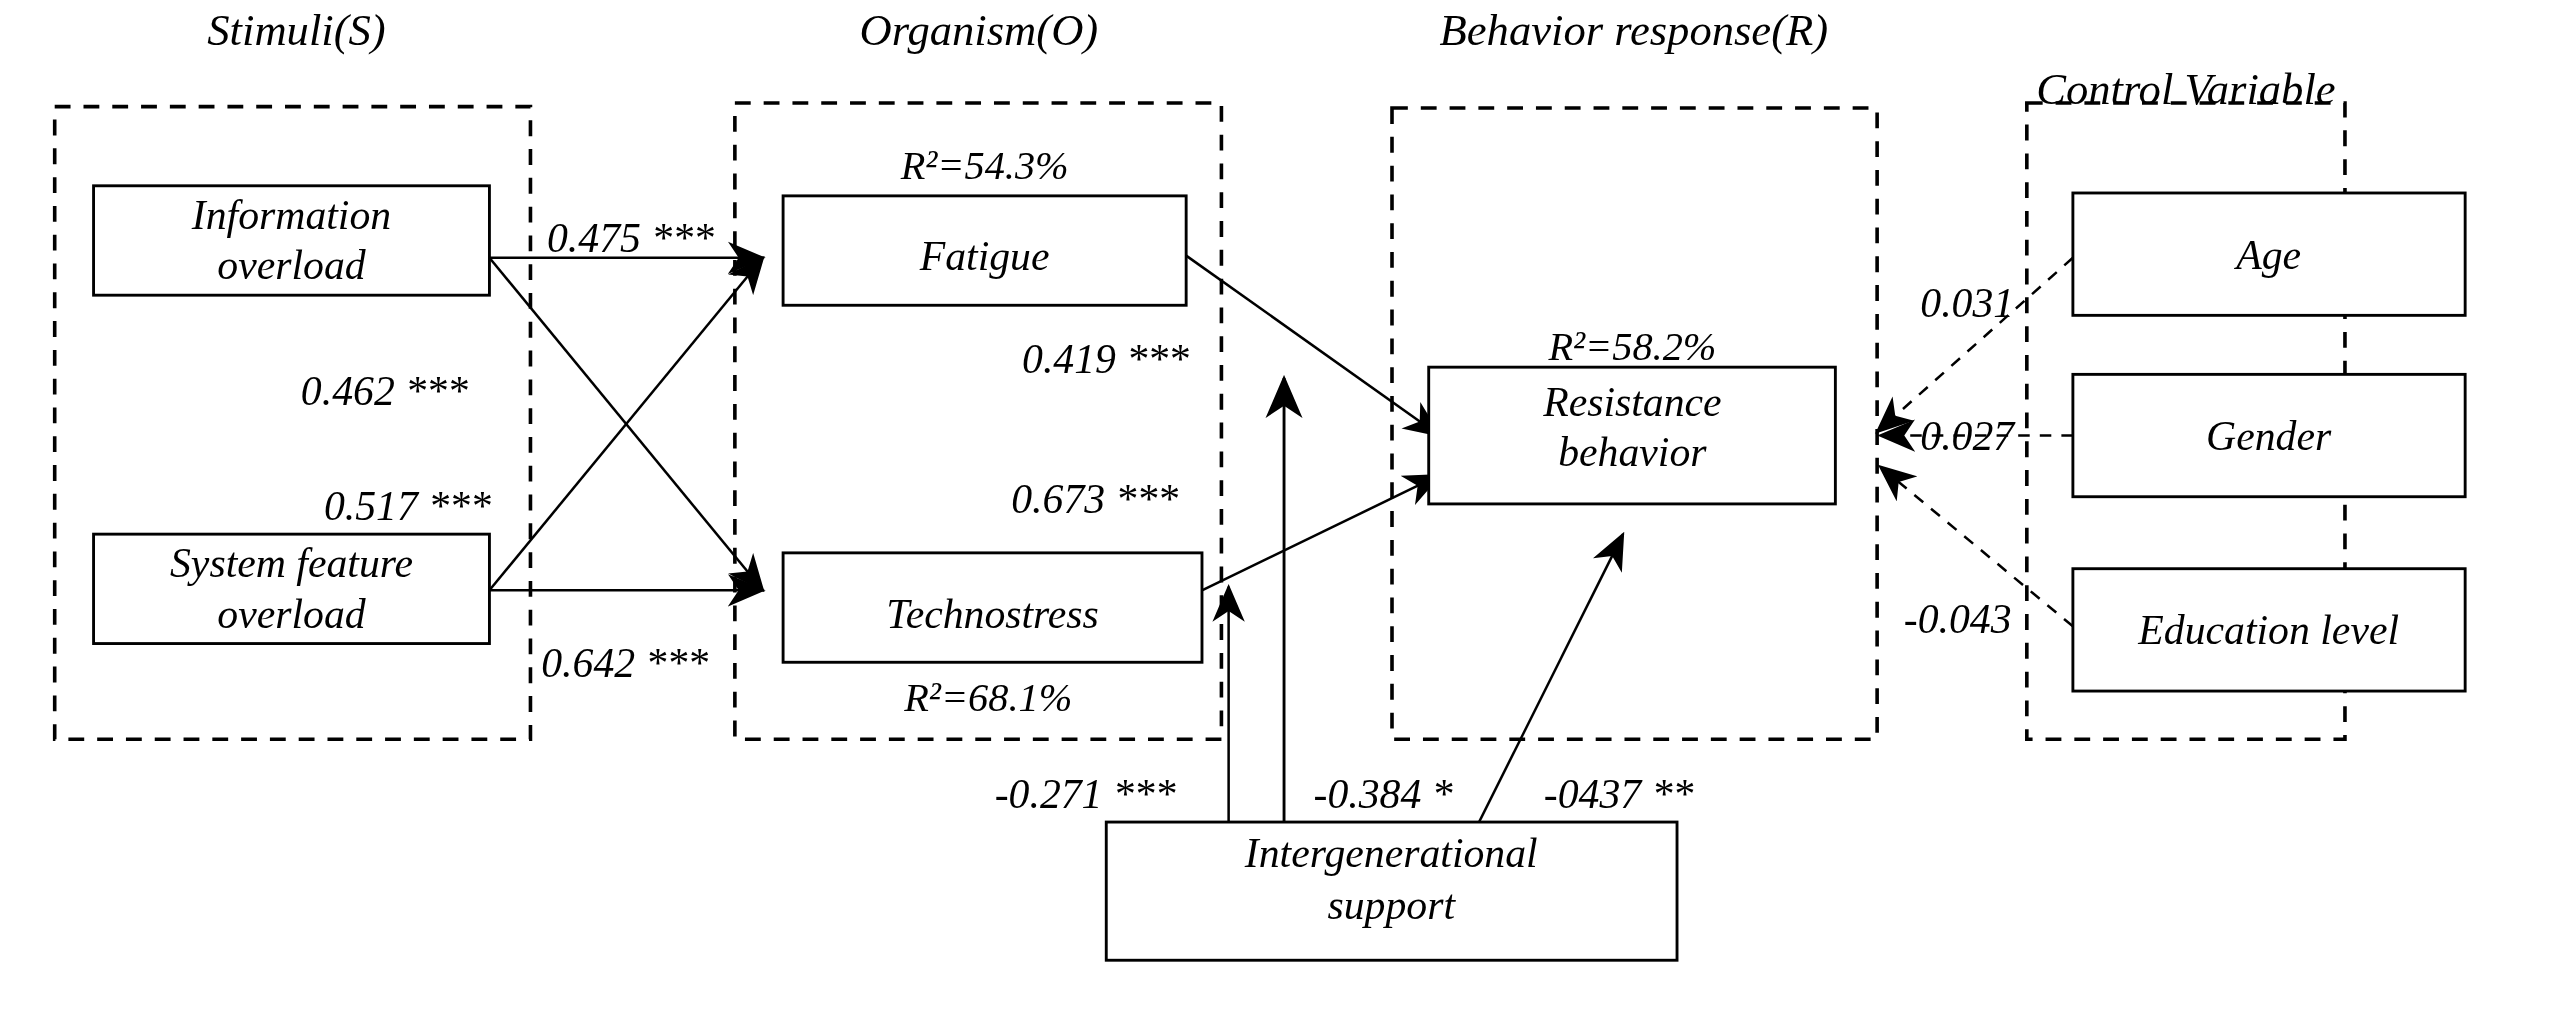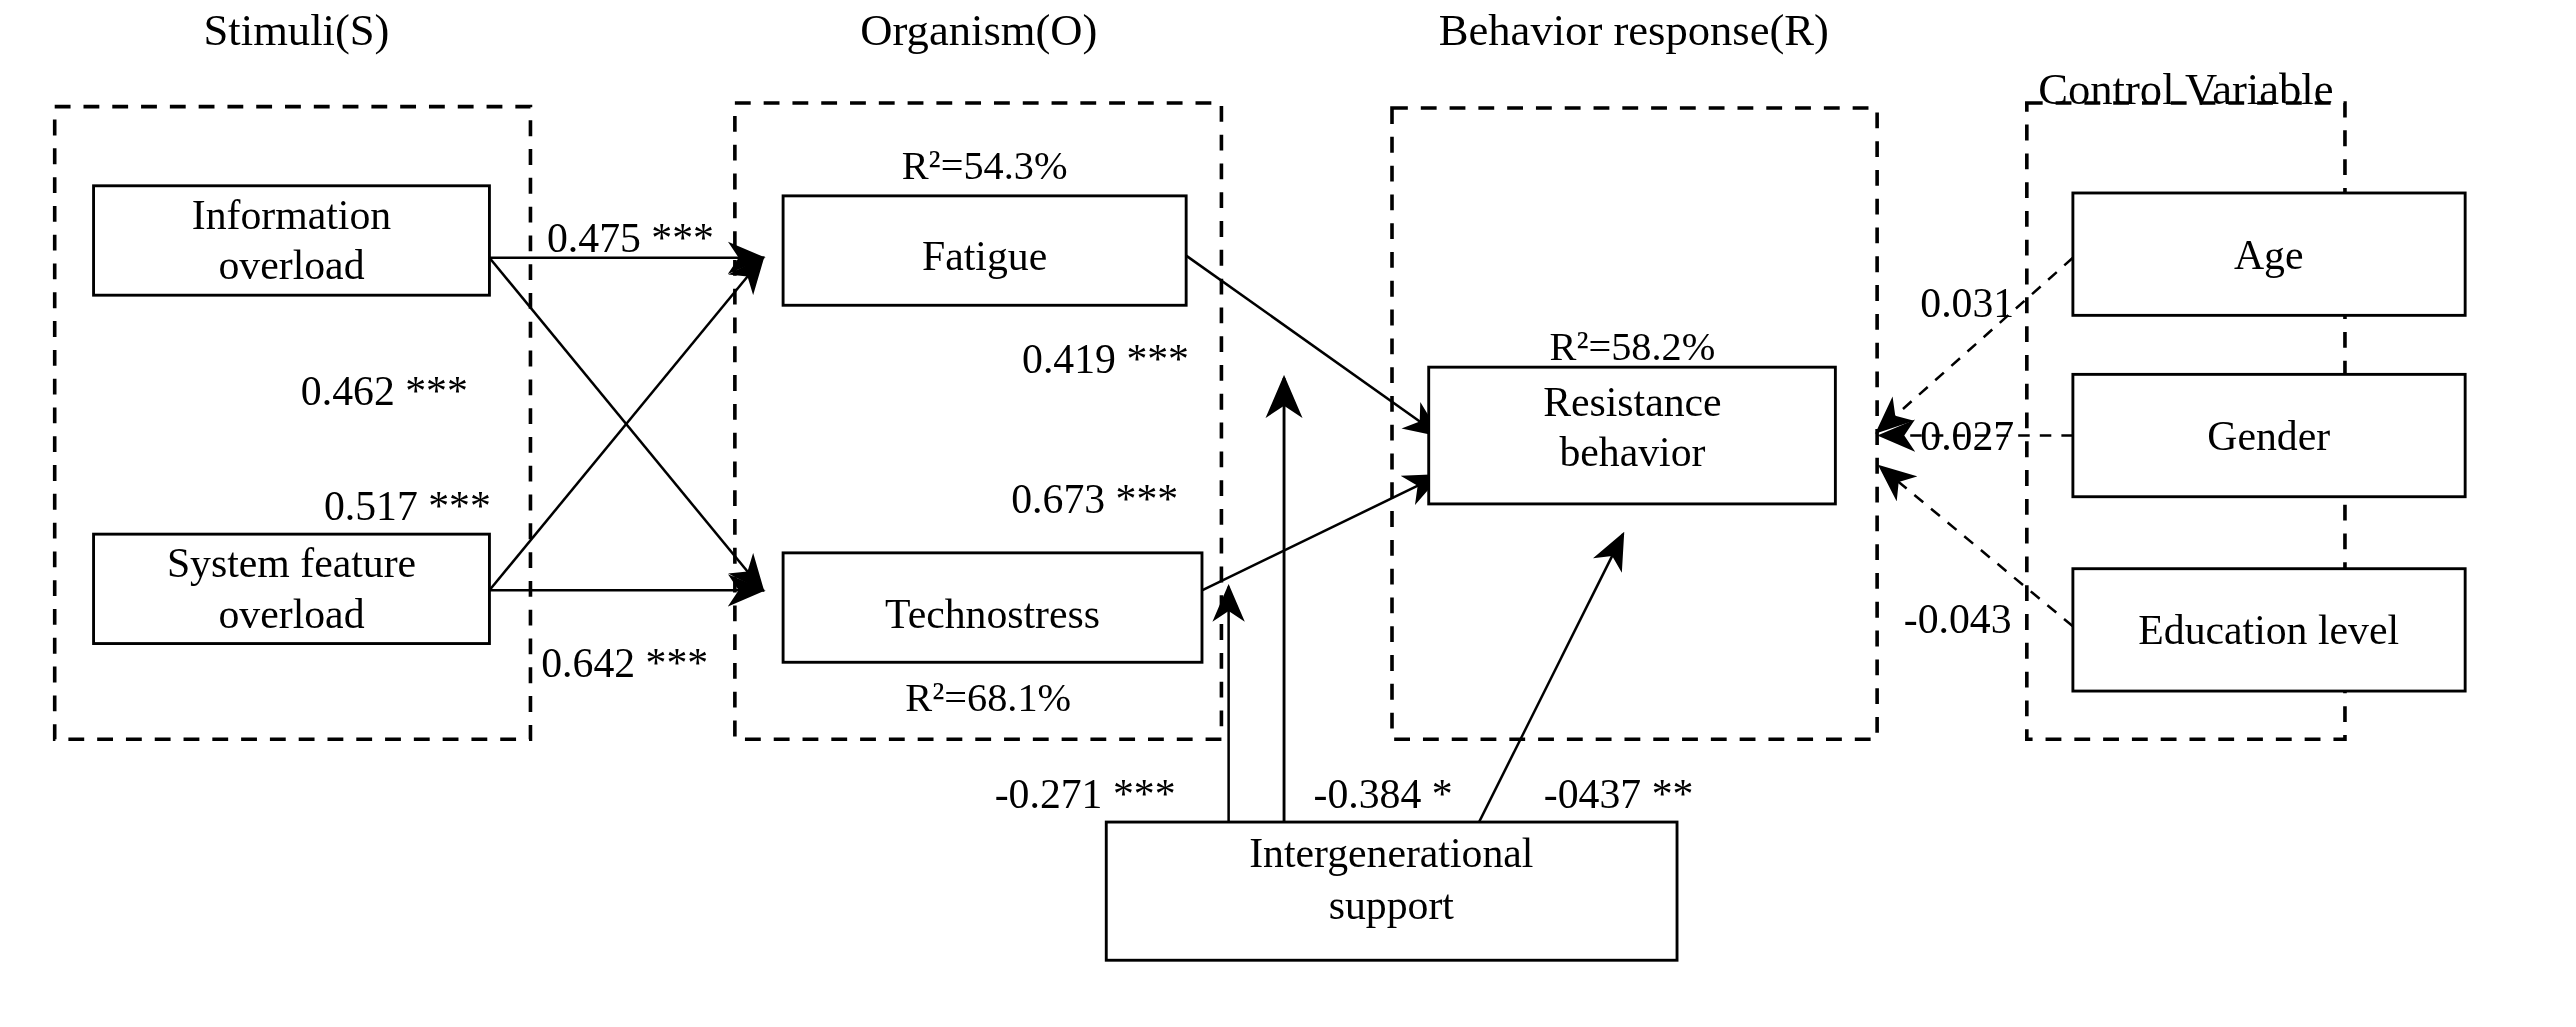--- a/index.html
+++ b/index.html
@@ -11,20 +11,21 @@
     width: 2576px;
     height: 1028px;
     font-family: "Liberation Serif", "DejaVu Serif", serif;
     color: #000000;
     overflow: hidden;
   }
   #diagram-root {
     position: relative;
     width: 2092px;
     height: 1028px;
+    font-style: italic;
   }
   svg#sem-diagram {
     display: block;
     width: 2576px;
     height: 1028px;
   }
   .grp-title {
     font-family: "Liberation Serif", "DejaVu Serif", serif;
     font-size: 62px;
     fill: #000;

